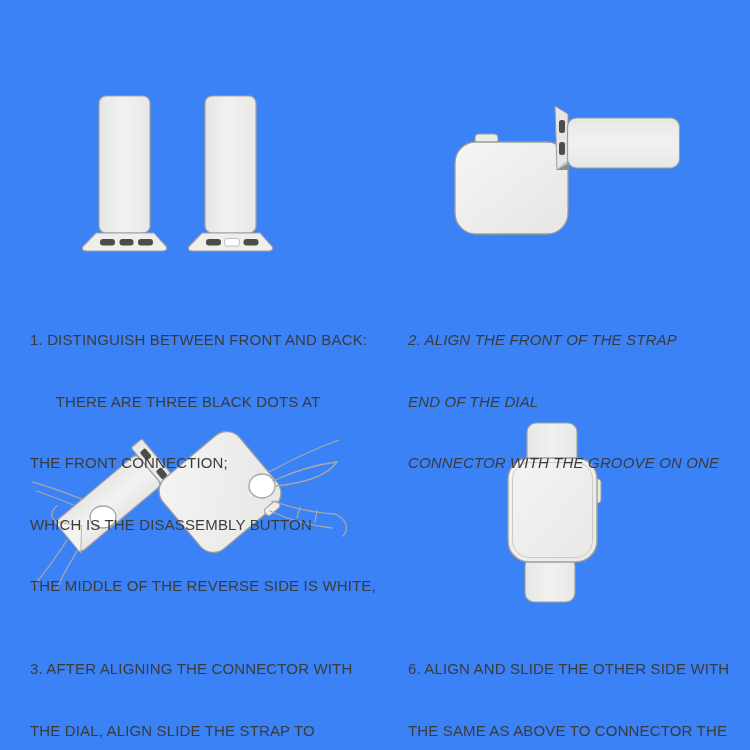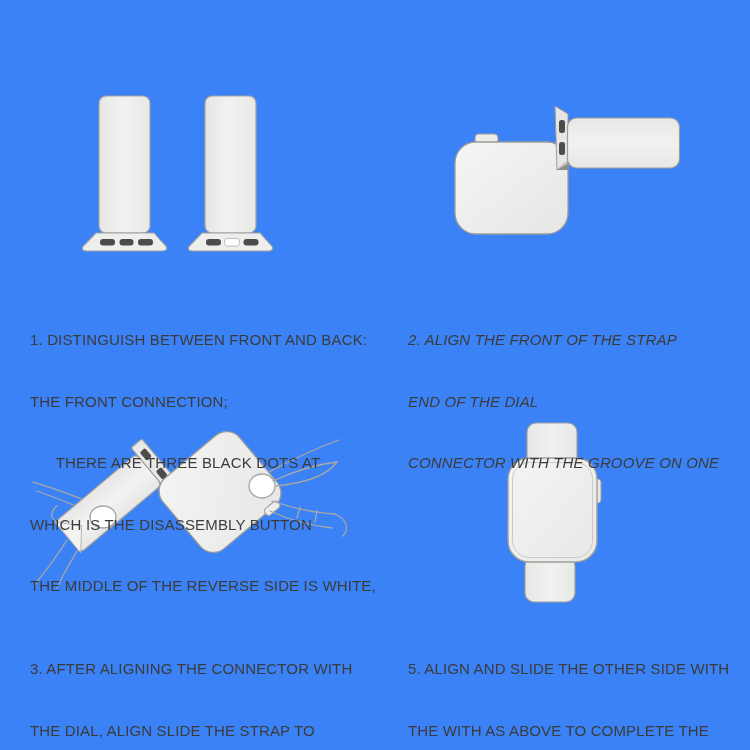--- a/index.html
+++ b/index.html
@@ -138,37 +138,37 @@
       <rect x="32" y="8" width="50" height="44" rx="9" fill="url(#band4)" stroke="#9f9f9d" stroke-width="1.2"></rect>
       <rect x="30" y="142" width="50" height="45" rx="9" fill="url(#band4)" stroke="#9f9f9d" stroke-width="1.2"></rect>
       <rect x="99" y="64" width="7" height="24" rx="3" fill="#e9e9e7" stroke="#9d9d9b" stroke-width="1"></rect>
       <rect x="13" y="43" width="89" height="104" rx="21" fill="url(#face4)" stroke="#9d9d9b" stroke-width="1.4"></rect>
       <rect x="17.5" y="47.5" width="80" height="95" rx="17" fill="none" stroke="#c9c9c7" stroke-width="1"></rect>
     </svg>
   </div>
 
   <div class="step-text" style="left:30px;top:289px;width:360px;">
     <div class="line">1. DISTINGUISH BETWEEN FRONT AND BACK:</div>
+    <div class="line">      THERE ARE THREE BLACK DOTS AT</div>
     <div class="line">THE FRONT CONNECTION;</div>
-    <div class="line">      THERE ARE THREE BLACK DOTS AT</div>
     <div class="line">WHICH IS THE DISASSEMBLY BUTTON</div>
     <div class="line">THE MIDDLE OF THE REVERSE SIDE IS WHITE,</div>
   </div>
 
   <div class="step-text" style="left:408px;top:289px;width:330px;font-style:italic;">
     <div class="line">2. ALIGN THE FRONT OF THE STRAP</div>
     <div class="line">END OF THE DIAL</div>
     <div class="line">CONNECTOR WITH THE GROOVE ON ONE</div>
   </div>
 
   <div class="step-text" style="left:30px;top:618px;width:360px;">
     <div class="line">3. AFTER ALIGNING THE CONNECTOR WITH</div>
     <div class="line">THE DIAL, ALIGN SLIDE THE STRAP TO</div>
     
   </div>
 
   <div class="step-text" style="left:408px;top:618px;width:330px;">
-    <div class="line">5. ALIGN AND SLIDE THE OTHER SIDE WITH</div>
-    <div class="line">THE WITH AS ABOVE TO COMPLETE THE</div>
+    <div class="line">6. ALIGN AND SLIDE THE OTHER SIDE WITH</div>
+    <div class="line">THE SAME AS ABOVE TO CONNECTOR THE</div>
     
   </div>
 
 </div>
 
 </body></html>

